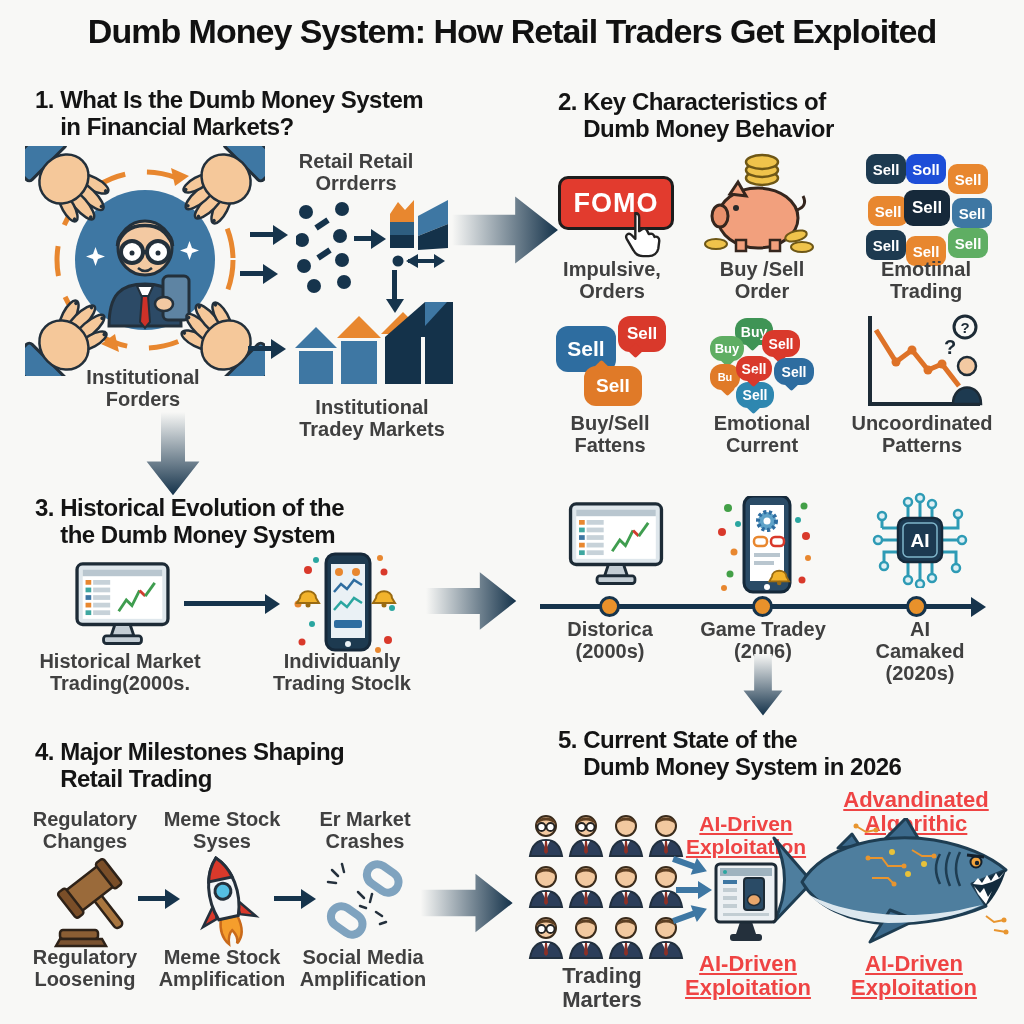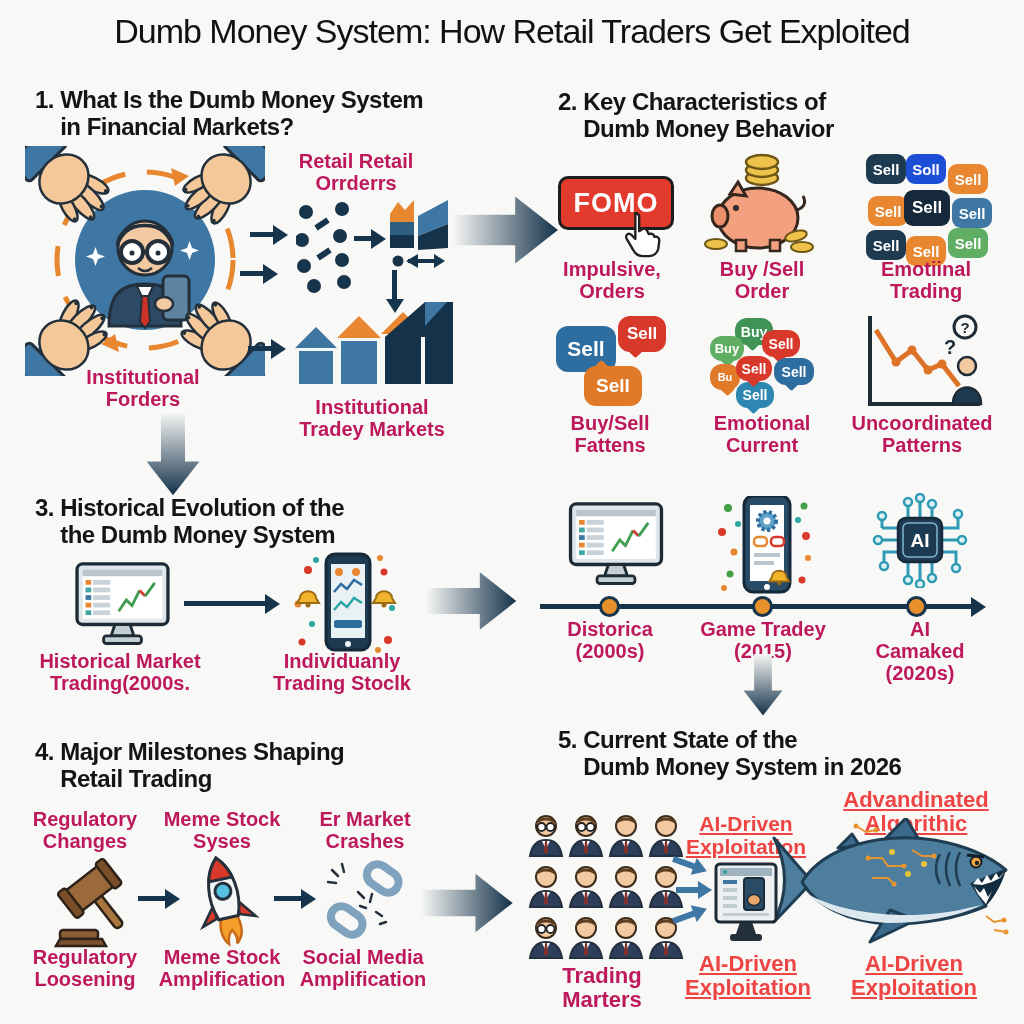--- a/index.html
+++ b/index.html
@@ -1,24 +1,24 @@
 <!DOCTYPE html>
 <html><head>
 <meta charset="utf-8">
 <style>
   html,body{margin:0;padding:0;background:#ffffff;}
   .canvas{position:relative;width:1024px;height:1024px;background:#F8F8F6;
     font-family:"Liberation Sans",sans-serif;color:#171717;overflow:hidden;}
   .abs{position:absolute;}
-  .ttl{width:100%;left:0;top:12px;text-align:center;font-weight:400;font-size:34px;
+  .ttl{width:100%;left:0;top:12px;text-align:center;font-weight:700;font-size:34px;
     letter-spacing:-1px;color:#111;}
   .h2{font-weight:800;font-size:24px;line-height:1.14;letter-spacing:-0.5px;
     white-space:pre-line;text-indent:-1.05em;padding-left:1.05em;color:#141414;}
   .lbl{font-weight:700;font-size:20px;line-height:1.1;white-space:pre-line;
-    text-align:center;transform:translateX(-50%);color:#be185d;}
+    text-align:center;transform:translateX(-50%);color:#404040;}
   .olbl{color:#ef4444;text-decoration:underline;}
   .arrR{position:absolute;height:5px;background:#16344C;}
   .arrR::after{content:"";position:absolute;right:-14px;top:50%;transform:translateY(-50%);
     border-left:15px solid #16344C;border-top:10px solid transparent;border-bottom:10px solid transparent;}
   .arrD{position:absolute;width:5px;background:#16344C;}
   .arrD::after{content:"";position:absolute;bottom:-13px;left:50%;transform:translateX(-50%);
     border-top:14px solid #16344C;border-left:9px solid transparent;border-right:9px solid transparent;}
   .badge{position:absolute;width:40px;height:30px;border-radius:9px;color:#fff;font-weight:700;
     font-size:15px;display:flex;align-items:center;justify-content:center;}
   .bub{position:absolute;border-radius:12px;color:#fff;font-weight:700;
@@ -410,21 +410,21 @@
 </svg>
 
 <div class="arrR" style="left:540px;top:604px;width:432px"></div>
 <div class="dot" style="left:599px;top:596px"></div>
 <div class="dot" style="left:752px;top:596px"></div>
 <div class="dot" style="left:906px;top:596px"></div>
 
 <div class="abs lbl" style="left:610px;top:618px">Distorica
 (2000s)</div>
 <div class="abs lbl" style="left:763px;top:618px">Game Tradey
-(2015)</div>
+(2006)</div>
 <div class="abs lbl" style="left:920px;top:618px">AI Camaked
 (2020s)</div>
 
 <svg class="abs" style="left:730px;top:654px" width="66" height="62" viewBox="0 0 70 105">
   <polygon points="20,0 50,0 50,62 68,62 35,104 2,62 20,62" fill="url(#gradD)"></polygon>
 </svg>
 
 <div class="abs h2" style="left:35px;top:738px;width:430px">4. Major Milestones Shaping
 Retail Trading</div>
 

